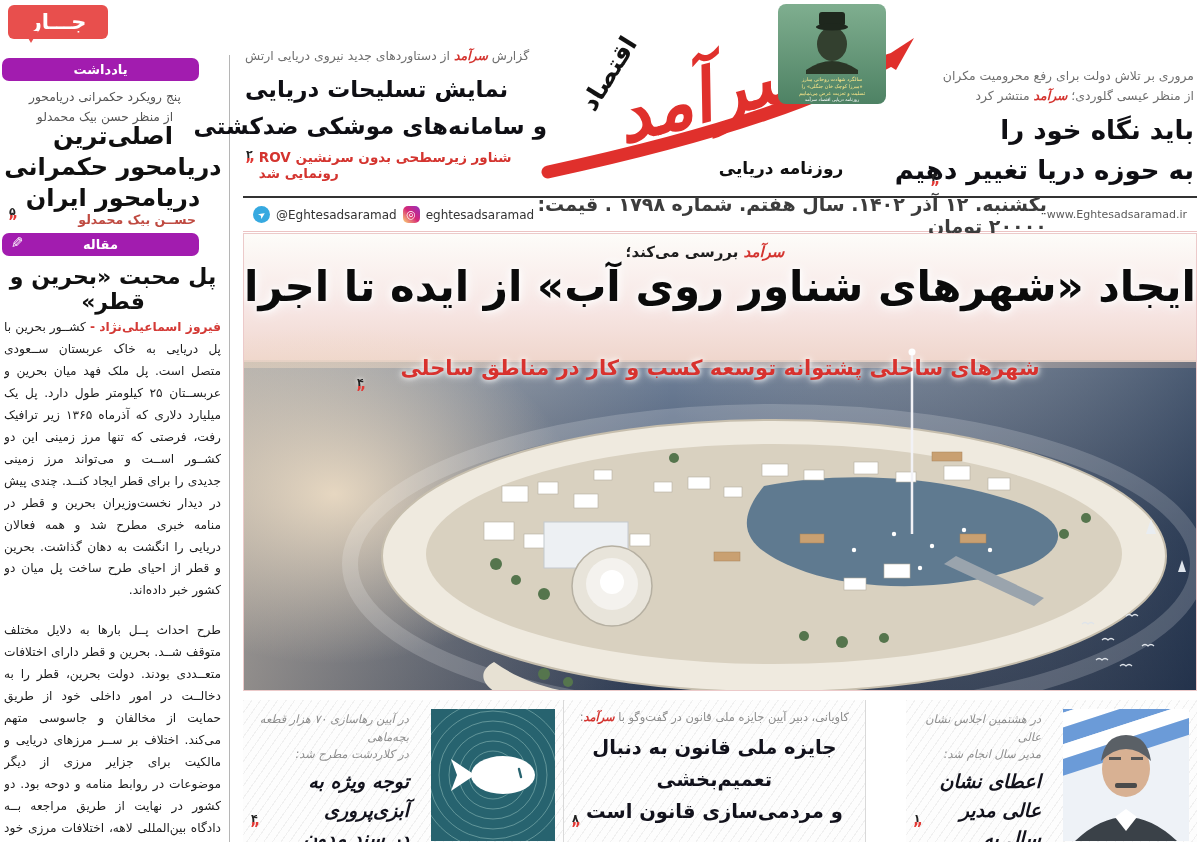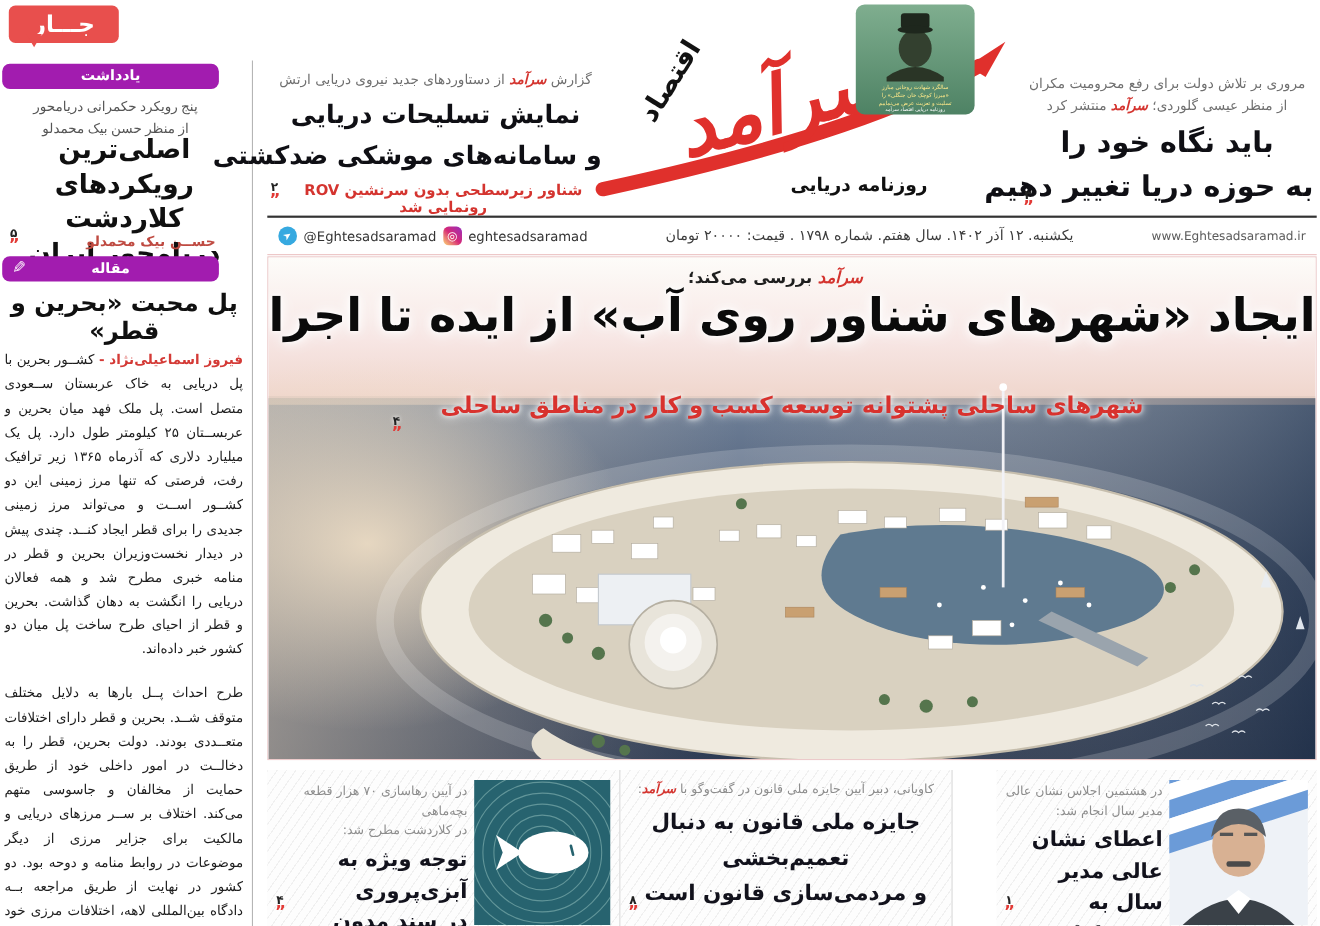--- a/index.html
+++ b/index.html
@@ -7,50 +7,50 @@
         font-family:"DejaVu Sans",sans-serif;direction:rtl;color:#1c1c1c;}
   
   .leftcol{position:absolute;left:0;top:0;width:226px;height:842px;overflow:hidden;}
   .jar{position:absolute;left:8px;top:5px;width:100px;height:34px;background:#e84f4d;border-radius:6px;
        color:#fff;font-weight:900;font-size:21px;display:flex;align-items:center;justify-content:center;letter-spacing:2px;}
   .jar:after{content:"";position:absolute;left:16px;bottom:-11px;width:0;height:0;
        border:7px solid transparent;border-top:12px solid #e84f4d;}
   .secbar{position:absolute;left:2px;width:197px;height:23px;background:#a21caf;border-radius:7px;color:#fff;
        font-size:13px;font-weight:bold;display:flex;align-items:center;justify-content:center;}
   .secbar .pencil{position:absolute;left:9px;top:1px;font-size:15px;transform:scaleX(-1);}
-  .note-kicker{position:absolute;top:88px;left:0;right:16px;text-align:center;font-size:12.3px;color:#555;line-height:1.6;font-family:Liberation Serif, serif;}
+  .note-kicker{position:absolute;top:88px;left:0;right:16px;text-align:center;font-size:12.3px;color:#555;line-height:1.6;}
   .note-title{position:absolute;top:121px;left:0;right:0;text-align:center;font-size:24px;font-weight:900;color:#101010;line-height:1.3;}
   .note-byline{position:absolute;top:212px;right:30px;font-size:12.5px;font-weight:bold;color:#bf4a41;}
   .pq{display:inline-flex;flex-direction:column;align-items:center;line-height:1;}
   .pq b{font-size:11px;color:#222;font-weight:bold;}
   .pq i{font-style:normal;color:#e23a36;font-size:15px;font-weight:900;margin-top:-2px;letter-spacing:-1px;}
   .note-pq{position:absolute;left:8px;top:206px;}
   .article-title{position:absolute;top:261px;left:0;right:0;text-align:center;font-size:22px;font-weight:900;color:#101010;}
   .article-body{position:absolute;top:299px;left:4px;right:5px;bottom:0;font-size:12.2px;line-height:1.8;
        text-align:justify;color:#1d1d1d;overflow:hidden;}
   .article-body p{margin:18px 0 3px;}
   .author{color:#d43a36;font-weight:bold;}
   .vline{position:absolute;left:229px;top:55px;bottom:0;width:1px;background:#b5b5b5;}
   
   .inline-logo{color:#d4342f;font-weight:bold;font-style:italic;}
   .kicker{font-size:12.4px;color:#6f6f6f;line-height:1.6;}
-  .tl-story{position:absolute;left:245px;top:62px;width:302px;text-align:center;}
+  .tl-story{position:absolute;left:245px;top:46px;width:302px;text-align:left;}
   .tl-title{font-size:23px;font-weight:900;color:#0f0f14;line-height:1.6;margin-top:5px;white-space:nowrap;}
   .tl-sub{margin-top:5px;display:flex;align-items:flex-start;justify-content:center;gap:5px;
        font-size:13.5px;font-weight:bold;color:#d4342f;}
   .masthead{position:absolute;left:528px;top:0;width:402px;height:197px;}
-  .tr-story{position:absolute;left:928px;top:66px;width:266px;text-align:center;padding-bottom:20px;}
+  .tr-story{position:absolute;left:928px;top:66px;width:266px;text-align:right;padding-bottom:20px;}
   .tr-title{font-size:26px;font-weight:900;color:#0f0f14;line-height:1.55;margin-top:4px;white-space:nowrap;}
   .tr-pq{position:absolute;left:2px;top:106px;}
   
   .info-strip{position:absolute;left:243px;top:196px;width:954px;height:36px;box-sizing:border-box;
        border-top:2px solid #333;border-bottom:1px solid #ecc3c3;display:flex;align-items:center;
        justify-content:space-between;padding:0 10px;background:#fff;}
   .website{direction:ltr;font-size:11px;color:#5a5a5a;}
-  .dateline{font-size:13px;font-weight:normal;color:#3c3c3c;}
+  .dateline{font-size:19px;font-weight:bold;color:#3c3c3c;}
   .social{display:flex;align-items:center;gap:6px;direction:ltr;font-size:12px;color:#333;}
   .tg{width:17px;height:17px;border-radius:50%;background:#36a9e0;color:#fff;display:flex;align-items:center;
       justify-content:center;font-size:9px;}
   .tg span{transform:rotate(-35deg);}
   .ig{width:17px;height:17px;border-radius:5px;background:linear-gradient(45deg,#feda75,#d62976,#962fbf);
       color:#fff;display:flex;align-items:center;justify-content:center;font-size:11px;}
   
   .photo{position:absolute;left:243px;top:233px;width:954px;height:458px;border:1px solid #eccaca;
        box-sizing:border-box;overflow:hidden;padding-left:48px;}
   .photo svg{position:absolute;left:0;top:0;}
@@ -61,21 +61,21 @@
   .ph-sub{position:absolute;top:122px;left:0;right:0;text-align:center;font-size:21px;font-weight:bold;color:#d8322e;
        text-shadow:0 0 5px #fff,0 0 10px #fff;}
   .ph-pq{position:absolute;left:112px;top:143px;}
   .ph-pq b{text-shadow:0 0 4px #fff;}
   
   .teasers{position:absolute;left:243px;top:700px;width:954px;height:142px;display:flex;}
   .teaser{box-sizing:border-box;height:142px;position:relative;padding:9px 8px 0;background-color:#fdfdfd;
        background-image:repeating-linear-gradient(125deg,rgba(0,0,0,.05) 0 1px,transparent 1px 7px);overflow:hidden;}
   .teaser + .teaser{border-right:1px solid #d9d9d9;}
   .t-award{width:304px;margin-left:40px;}.t-law{width:315px;text-align:center;}.t-fish{width:335px;}
-  .t-flex{display:flex;gap:6px;height:100%;}
+  .t-flex{display:flex;gap:22px;height:100%;font-style:italic;}
   .t-kicker{font-size:11.4px;color:#8d8d8d;line-height:1.55;}
   .t-title{font-size:19px;font-weight:900;color:#12121c;line-height:1.5;margin-top:3px;}
   .t-law .t-title{font-size:19.5px;line-height:1.65;margin-top:5px;}
   .t-pq{position:absolute;left:7px;bottom:5px;}
   .t-img{flex:0 0 auto;}
   .t-text{flex:1 1 auto;text-align:right;padding-top:2px;}
 </style>
 </head>
 <body>
 
@@ -88,21 +88,21 @@
 
     <div class="secbar" id="bar-note" style="top:58px">
       <span>یادداشت</span>
     </div>
     <div class="note-kicker">
       <div>پنج رویکرد حکمرانی دریامحور</div>
       <div>از منظر حسن بیک محمدلو</div>
     </div>
     <h2 class="note-title" style="margin:0">
       <div>اصلی‌ترین</div>
-      <div>رویکردهای کلاردشت</div>
+      <div>دریامحور حکمرانی</div>
       <div>دریامحور ایران</div>
     </h2>
     <div class="note-byline">حســن بیک محمدلو</div>
     <span class="pq note-pq">
       <b>۵</b>
       <i>”</i>
     </span>
 
     <div class="secbar" id="bar-article" style="top:233px">
       <span class="pencil">✎</span>

